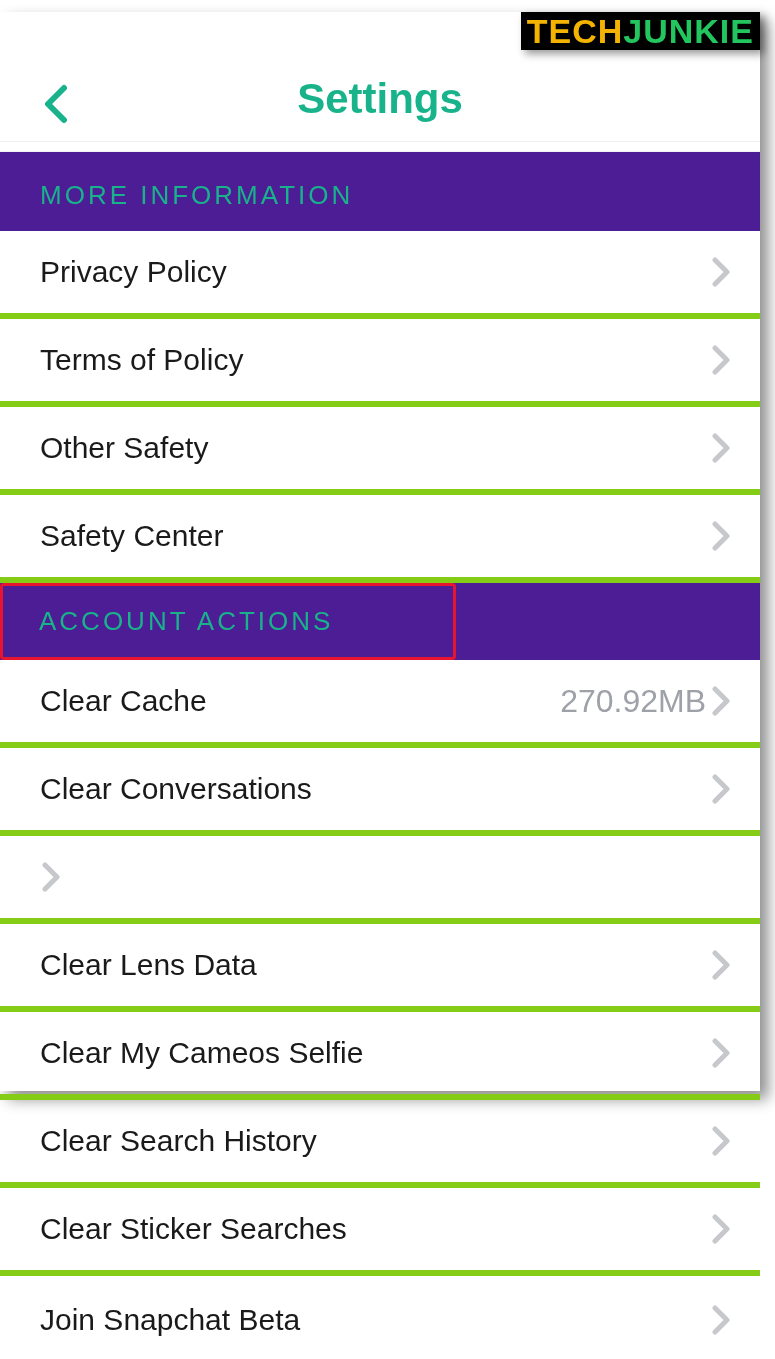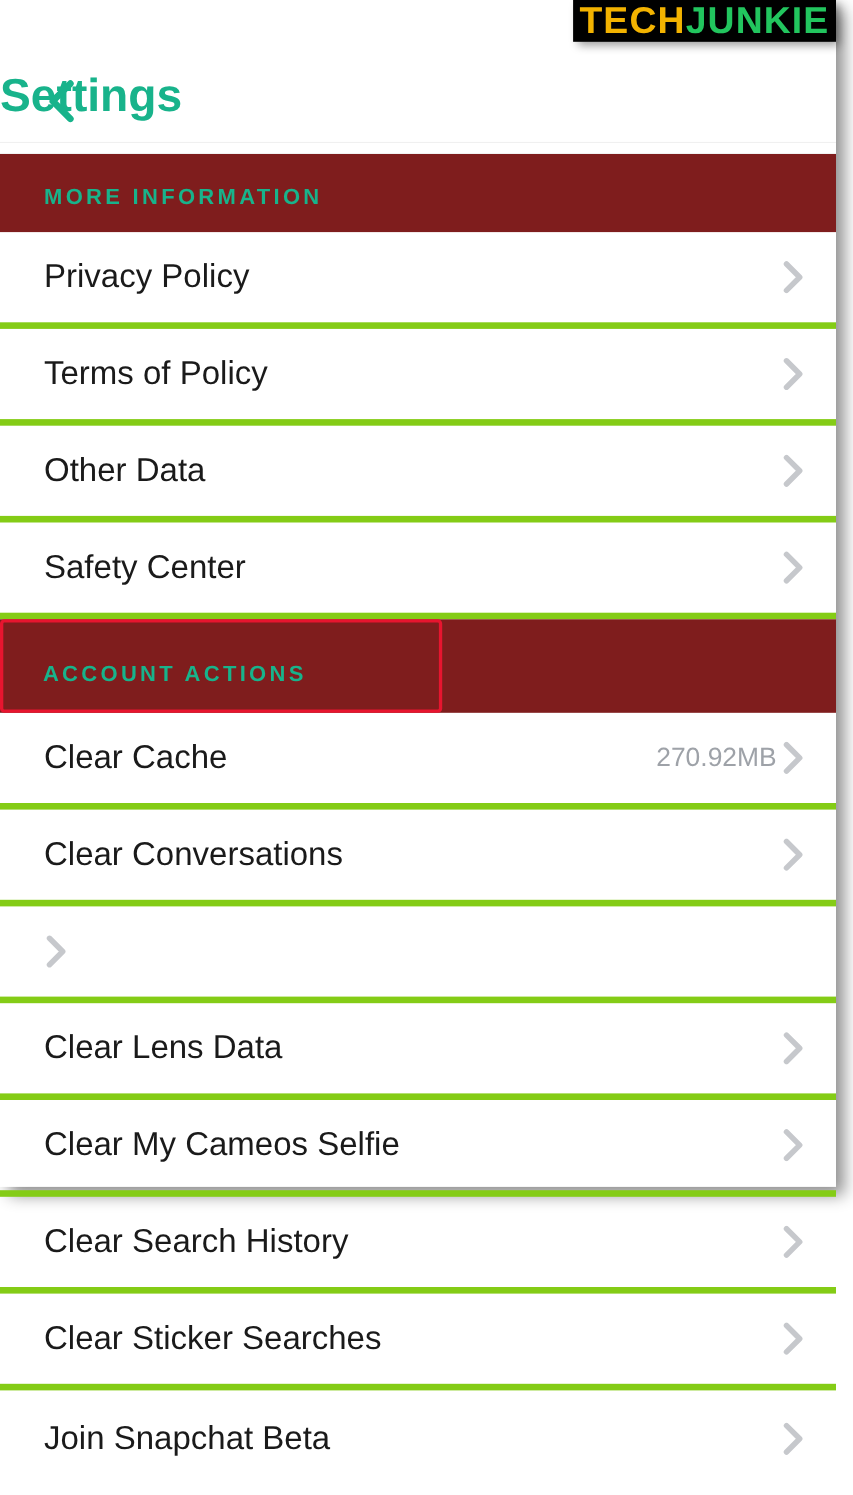--- a/index.html
+++ b/index.html
@@ -6,21 +6,21 @@
   body {
     font-family: -apple-system, BlinkMacSystemFont, "Segoe UI", Helvetica, Arial, sans-serif;
     background: #fff;
     width: 775px;
     height: 1359px;
     position: relative;
     overflow: hidden;
   }
   .screen {
     position: absolute;
-    top: 0;
+    top: 12px;
     left: 0;
     width: 760px;
     height: 1079px;
     background: #fff;
     box-shadow: 8px 8px 14px rgba(0,0,0,0.45);
   }
   .watermark {
     position: absolute;
     top: 0;
     right: 0;
@@ -35,21 +35,21 @@
     z-index: 10;
     box-shadow: 4px 4px 8px rgba(0,0,0,0.4);
   }
   .watermark .wm-a { color: #f3b300; }
   .watermark .wm-b { color: #22c55e; }
   .header {
     position: relative;
     height: 130px;
     display: flex;
     align-items: center;
-    justify-content: flex-start;
+    justify-content: center;
     border-bottom: 1px solid #f0f0f0;
     padding-top: 45px;
   }
   .back {
     position: absolute;
     left: 40px;
     top: 72px;
     width: 32px;
     height: 40px;
     cursor: pointer;
@@ -58,36 +58,36 @@
     color: #18b38b;
     font-size: 42px;
     font-weight: 600;
   }
   .thin-gap {
     height: 10px;
     background: #fff;
     border-bottom: 1px solid #f2f2f2;
   }
   .section-head {
-    background: #7f1d1d;
+    background: #4c1d95;
     padding: 28px 40px 20px 40px;
     color: #18b38b;
-    font-size: 20px;
-    font-weight: 700;
+    font-size: 26px;
+    font-weight: 400;
     letter-spacing: 3px;
     text-transform: uppercase;
   }
   .section-head.highlight {
     padding: 0;
   }
   .section-head.highlight .hl-box {
     border: 3px solid #e7152f;
     border-radius: 4px;
     display: inline-block;
-    padding: 36px 120px 20px 36px;
+    padding: 20px 120px 20px 36px;
     margin: 0;
   }
   .row {
     display: flex;
     align-items: center;
     justify-content: space-between;
     padding: 0 28px 0 40px;
     height: 88px;
     border-bottom: 6px solid #84cc16;
     cursor: pointer;
@@ -98,21 +98,21 @@
     font-size: 30px;
     font-weight: 400;
   }
   .row .right {
     display: flex;
     align-items: center;
     gap: 4px;
   }
   .row .value {
     color: #9ea2a8;
-    font-size: 24px;
+    font-size: 32px;
   }
   .chev {
     width: 22px;
     height: 30px;
     flex-shrink: 0;
   }
   .chev svg polyline { stroke: #c6c8cc; stroke-width: 5; fill: none; stroke-linecap: round; stroke-linejoin: round; }
 </style>
 </head>
 <body>
@@ -149,21 +149,21 @@
   <div class="row">
     <span class="label">Terms of Policy</span>
     <span class="right">
         <span class="chev"><svg viewBox="0 0 22 30">
             <polyline points="5,3 17,15 5,27"></polyline>
           </svg></span>
       </span>
   </div>
 
   <div class="row">
-    <span class="label">Other Data</span>
+    <span class="label">Other Safety</span>
     <span class="right">
         <span class="chev"><svg viewBox="0 0 22 30">
             <polyline points="5,3 17,15 5,27"></polyline>
           </svg></span>
       </span>
   </div>
 
   <div class="row">
     <span class="label">Safety Center</span>
     <span class="right">

